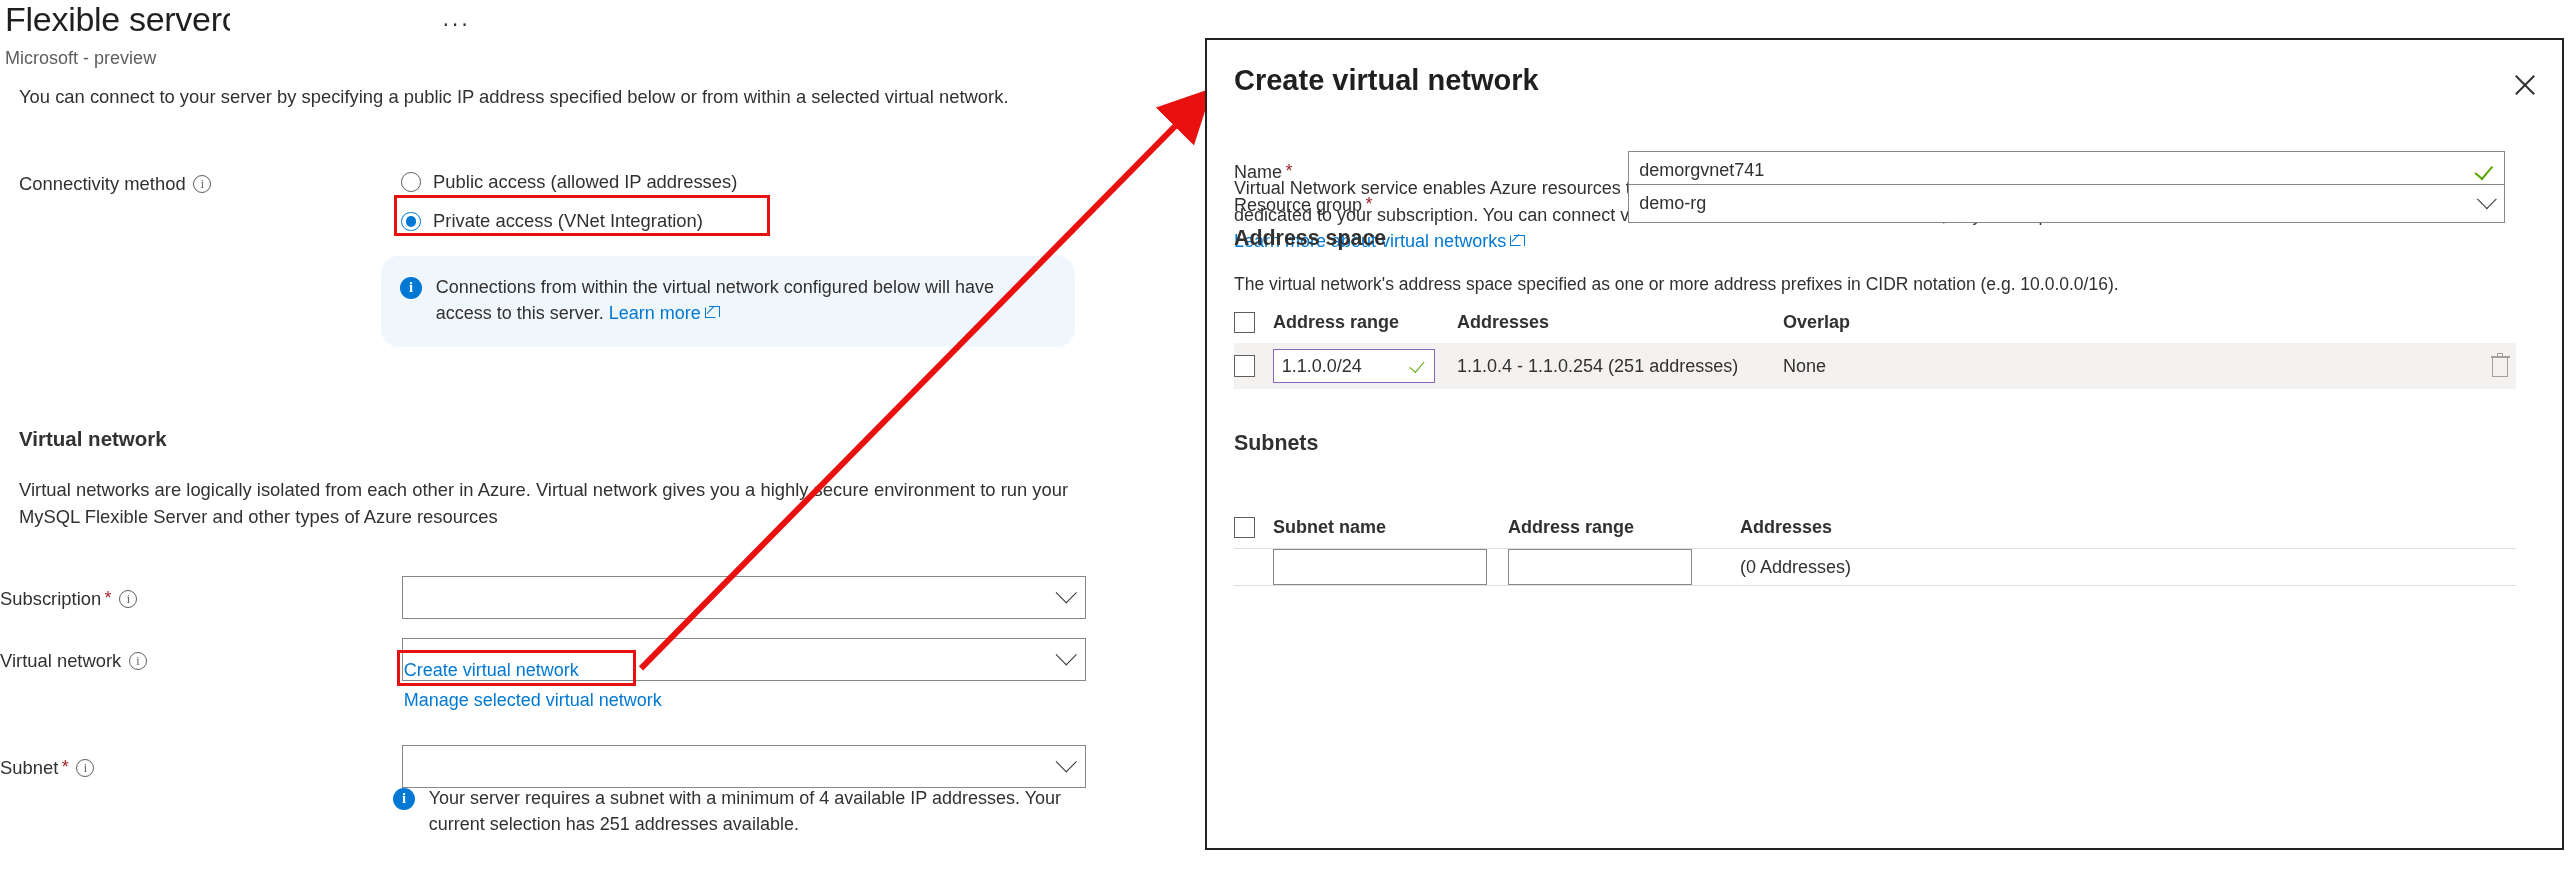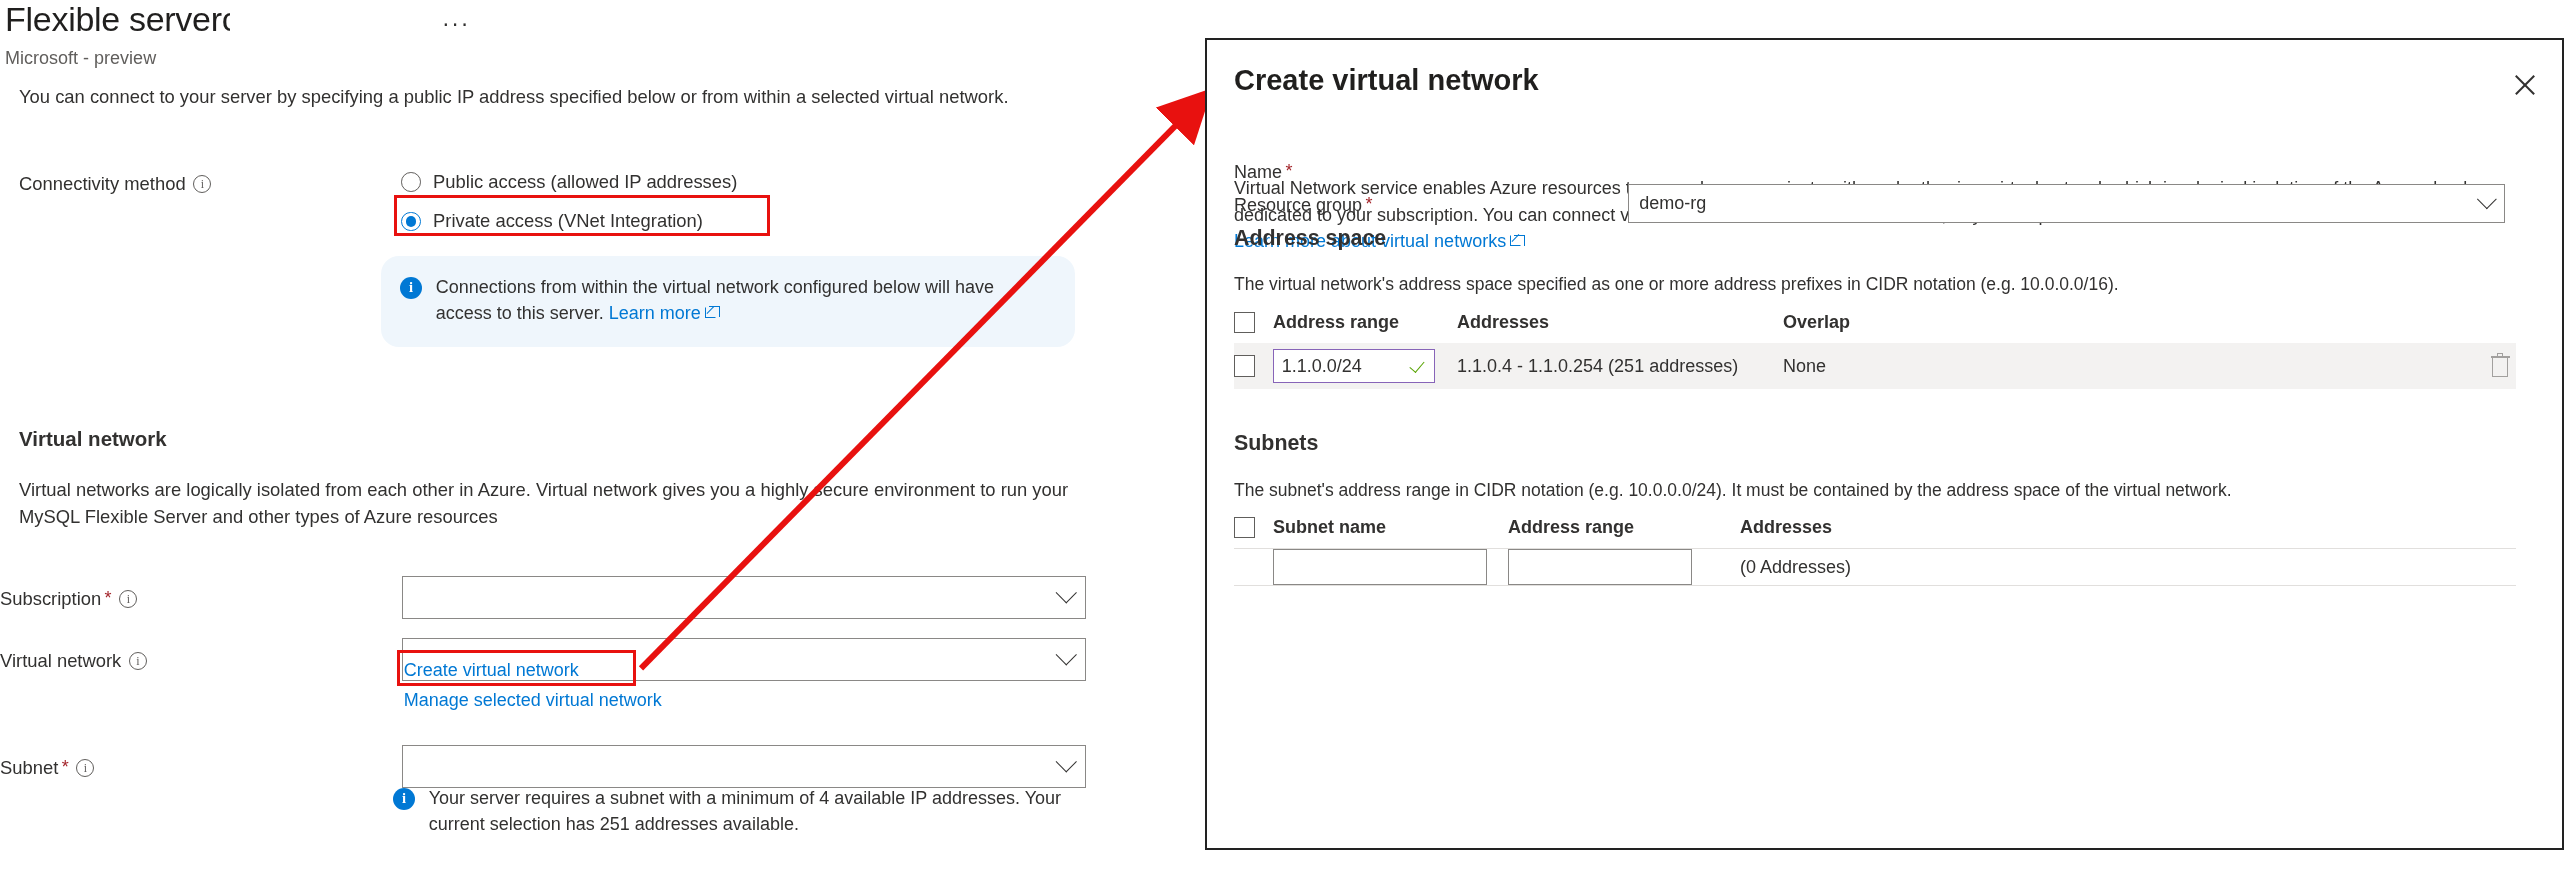--- a/index.html
+++ b/index.html
@@ -565,20 +565,24 @@
     <div class="dlg-title">Create virtual network</div>
     <div class="dlg-close"></div>
 
     <div class="dlg-desc">
       <span>Virtual Network service enables Azure resources to securely communicate with each other in a virtual network which is a logical isolation of the Azure cloud dedicated to your subscription. You can connect virtual networks to other virtual networks, or your on-premises network.</span><br>
       <a><span>Learn more about virtual networks</span></a><span class="ext-icon"></span>
     </div>
 
     <div class="dlg-label" style="top:121px;">
       <span>Name</span><span class="req-star">*</span>
+    </div>
+    <div class="dlg-field" style="top:111px;">
+      <span>demorgvnet741</span>
+      <span class="check-ok"></span>
     </div>
 
     <div class="dlg-label" style="top:154px;">
       <span>Resource group</span><span class="req-star">*</span>
     </div>
     <div class="dlg-field" style="top:144px;">
       <span>demo-rg</span>
       <span class="chev" style="margin-left:auto;width:13.7px;height:13.7px;border-right:1.7px solid #323130;border-bottom:1.7px solid #323130;transform:rotate(45deg) translate(-3.4px,-3.4px);"></span>
     </div>
 
@@ -608,21 +612,20 @@
         <div class="c-ovlp">None</div>
         <div class="trash">
           <span class="handle"></span>
             <span class="lid"></span>
             <span class="body"></span>
         </div>
       </div>
     </div>
 
     <div class="dlg-section" style="top:391px;">Subnets</div>
-    <div class="dlg-sub" style="top:438px;width:1265px;">The subnet's address range in CIDR notation (e.g. 10.0.0.0/24). It must be contained by the address space of the virtual network.</div>
 
     <div class="tbl" style="top:467px;">
       <div class="tbl-head">
         <div class="c-chk">
             <span class="cb"></span>
           </div>
         <div class="s-name">Subnet name</div>
         <div class="s-range">Address range</div>
         <div class="s-addrs">Addresses</div>
       </div>

